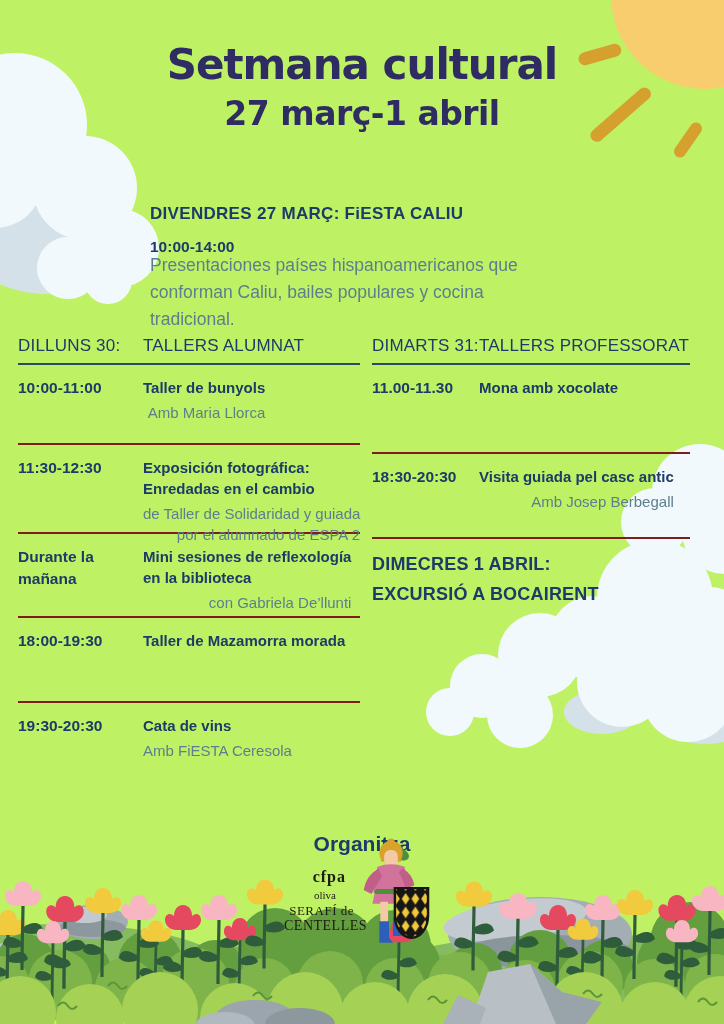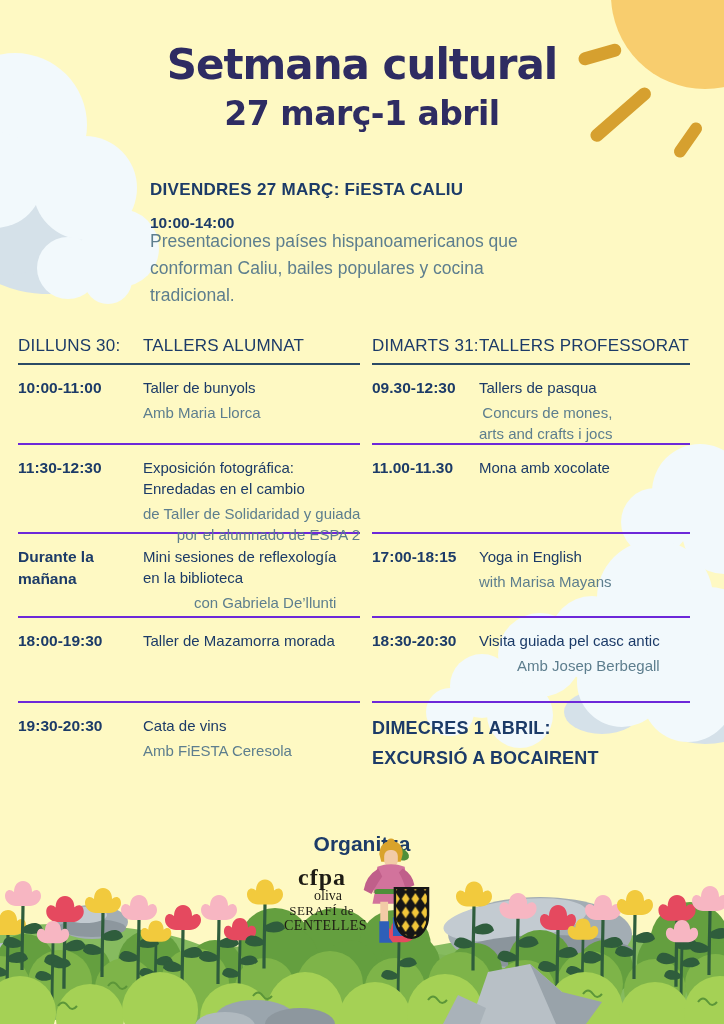--- a/index.html
+++ b/index.html
@@ -1,58 +1,58 @@
 <!DOCTYPE html>
 <html><head>
 <meta charset="utf-8">
 <style>
   html,body{margin:0;padding:0;background:#9db8c2;}
   .poster{
     position:relative;width:724px;height:1024px;overflow:hidden;
-    background:#fef9c3;font-family:"Liberation Sans",sans-serif;
+    background:#bef264;font-family:"Liberation Sans",sans-serif;
     margin:0 auto;
   }
   .bg{position:absolute;inset:0;z-index:0;}
   
   .title{position:absolute;top:38px;left:0;width:100%;text-align:center;color:#2e2c62;z-index:2;}
   .title .l1{font-family:"DejaVu Sans",sans-serif;font-weight:bold;font-size:42px;line-height:54px;letter-spacing:-1px;}
   .title .l2{font-family:"DejaVu Sans",sans-serif;font-weight:bold;font-size:33px;line-height:44px;letter-spacing:-0.5px;}
   
-  .friday{position:absolute;top:180px;left:150px;z-index:2;}
+  .friday{position:absolute;top:204px;left:150px;z-index:2;}
   .fr-header{font-weight:bold;font-size:17px;color:#1c3b68;letter-spacing:0.3px;white-space:pre;}
   .fr-body{display:flex;margin-top:14px;flex-direction:column;}
   .fr-time{width:100px;font-weight:bold;font-size:15.5px;color:#1c3b68;white-space:pre;flex:none;}
   .fr-desc{font-size:17.5px;line-height:27px;color:#5d7e8e;white-space:pre;margin-top:-4px;}
   
   .col{position:absolute;top:336px;z-index:2;box-sizing:border-box;}
   .col-left{left:18px;width:342px;}
   .col-right{left:372px;width:318px;}
   .sch-header{display:flex;padding-bottom:7px;border-bottom:2px solid #2b4a66;
     font-weight:normal;font-size:17px;color:#1c3b68;letter-spacing:0.2px;white-space:pre;}
   .col-left  .sch-header .day{min-width:125px;}
   .col-right .sch-header .day{min-width:107px;}
-  .s-row{display:flex;box-sizing:border-box;padding-top:12px;border-bottom:2px solid #6d28d9;}
+  .s-row{display:flex;box-sizing:border-box;padding-top:12px;border-bottom:2px solid #7f1d1d;}
   .s-row.last{border-bottom:none;}
   .r1{height:80px}.r2{height:89px}.r3{height:84px}.r4{height:85px}.r5{height:85px}
   .time{font-weight:bold;font-size:15.5px;line-height:22px;color:#1c3b68;white-space:pre;flex:none;}
   .col-left  .time{width:125px;}
   .col-right .time{width:107px;}
   .cell{min-width:0;}
-  .evt{font-weight:normal;font-size:15px;line-height:21px;color:#1c3b68;white-space:pre;}
+  .evt{font-weight:bold;font-size:15px;line-height:21px;color:#1c3b68;white-space:pre;}
   .sub{font-size:15px;line-height:21px;color:#5d7e8e;white-space:pre;margin-top:4px;text-align:right;}
   
   .wed{padding-top:10px;}
   .w-line{font-weight:bold;font-size:18px;line-height:30px;color:#1c3b68;letter-spacing:0.2px;white-space:pre;}
   
   .organitza{position:absolute;top:832px;left:0;width:100%;text-align:center;
     font-weight:bold;font-size:21px;color:#1c3b68;z-index:2;}
   .logo{position:absolute;left:284px;top:836px;z-index:3;display:flex;align-items:flex-end;}
   .logo-text{width:74px;text-align:right;font-family:"Liberation Serif",serif;color:#1d1b14;padding-bottom:14px;}
-  .lt1{font-size:24px;font-weight:bold;letter-spacing:1px;margin-right:12px;line-height:22px;}
-  .lt2{font-size:14px;margin-right:16px;line-height:15px;}
+  .lt1{font-size:16px;font-weight:bold;letter-spacing:1px;margin-right:12px;line-height:22px;}
+  .lt2{font-size:11px;margin-right:22px;line-height:15px;}
   .lt3{font-size:13px;letter-spacing:0.5px;line-height:15px;margin-right:4px;}
   .lt4{font-size:14px;letter-spacing:0.5px;line-height:16px;}
   .figure{margin-left:-6px;}
 </style>
 </head>
 <body>
 
 <div class="poster">
 
   <svg class="bg" width="724" height="1024" viewBox="0 0 724 1024">
@@ -274,40 +274,25 @@
         <div class="sub">Amb FiESTA Ceresola</div>
         </div>
     </div>
   </div>
 
   <div class="col col-right">
     <div class="sch-header">
       <span class="day">DIMARTS 31:</span>
       <span>TALLERS PROFESSORAT</span>
     </div>
-    <div class="s-row r1">
-      <div class="time">09.30-12:30</div>
-      <div class="cell">
-          <div class="evt">Tallers de pasqua</div>
-        <div class="sub">Concurs de mones,
-arts and crafts i jocs</div>
-        </div>
-    </div>
     <div class="s-row r2">
       <div class="time">11.00-11.30</div>
       <div class="cell">
           <div class="evt">Mona amb xocolate</div>
         <div class="sub"></div>
-        </div>
-    </div>
-    <div class="s-row r3">
-      <div class="time">17:00-18:15</div>
-      <div class="cell">
-          <div class="evt">Yoga in English</div>
-        <div class="sub">with Marisa Mayans</div>
         </div>
     </div>
     <div class="s-row r4">
       <div class="time">18:30-20:30</div>
       <div class="cell">
           <div class="evt">Visita guiada pel casc antic</div>
         <div class="sub">Amb Josep Berbegall</div>
         </div>
     </div>
     <div class="s-row r5 last wed">

